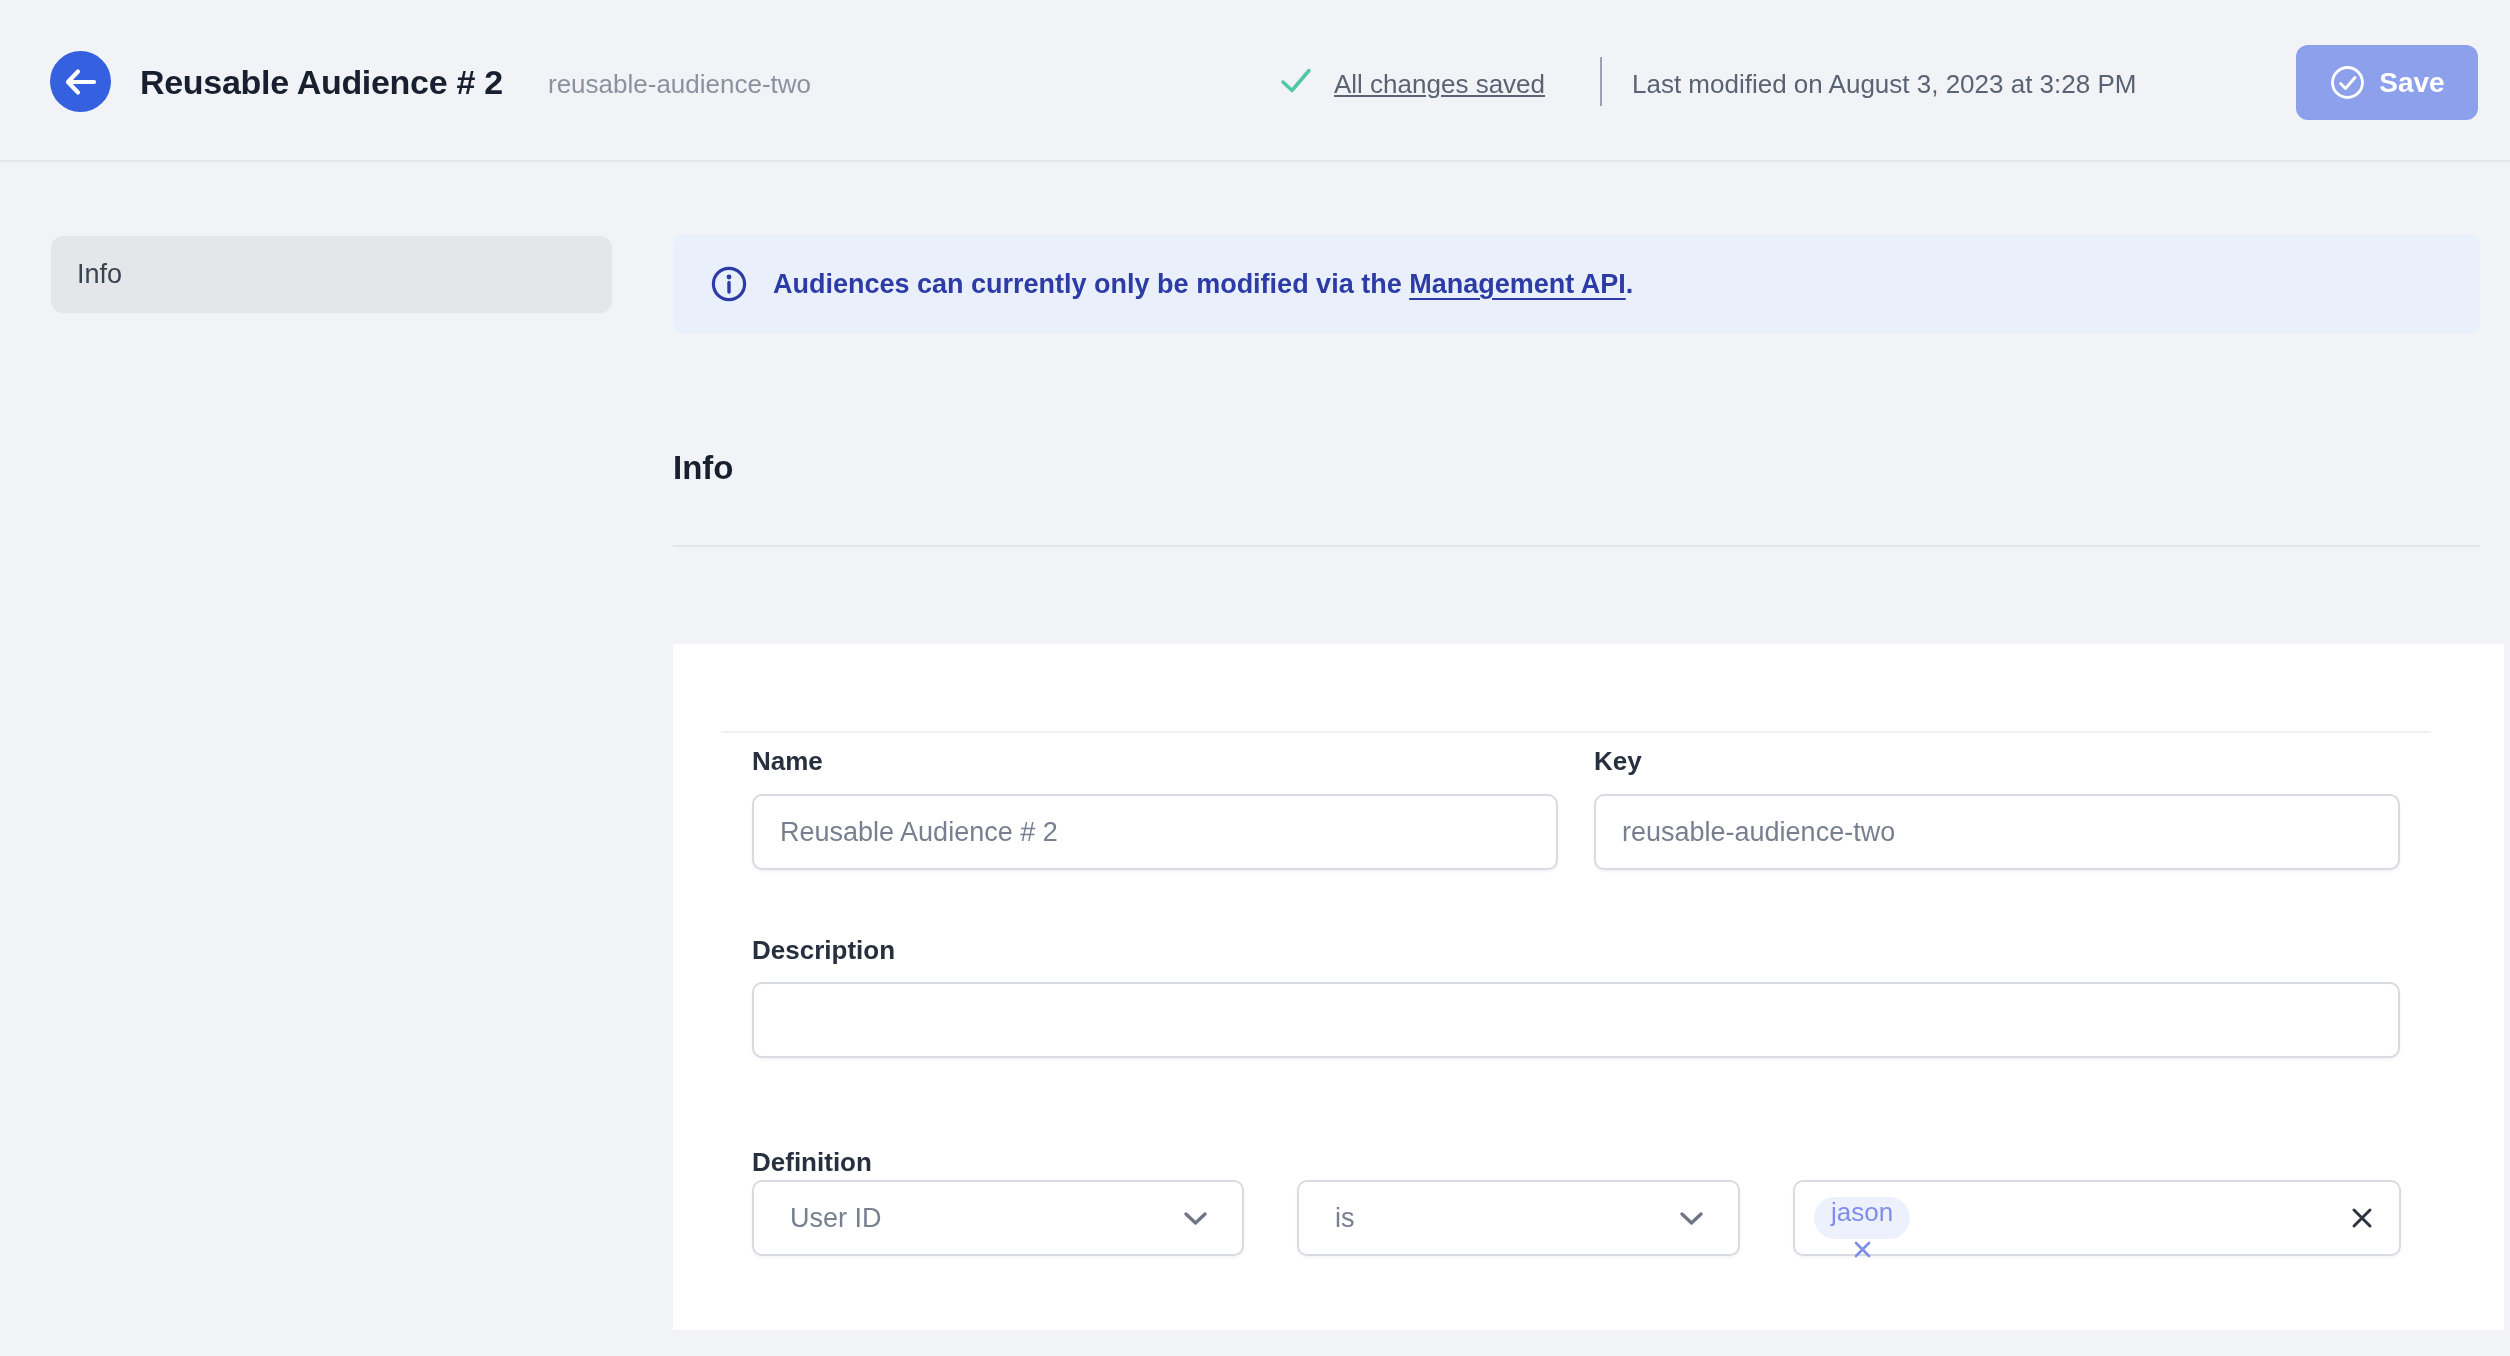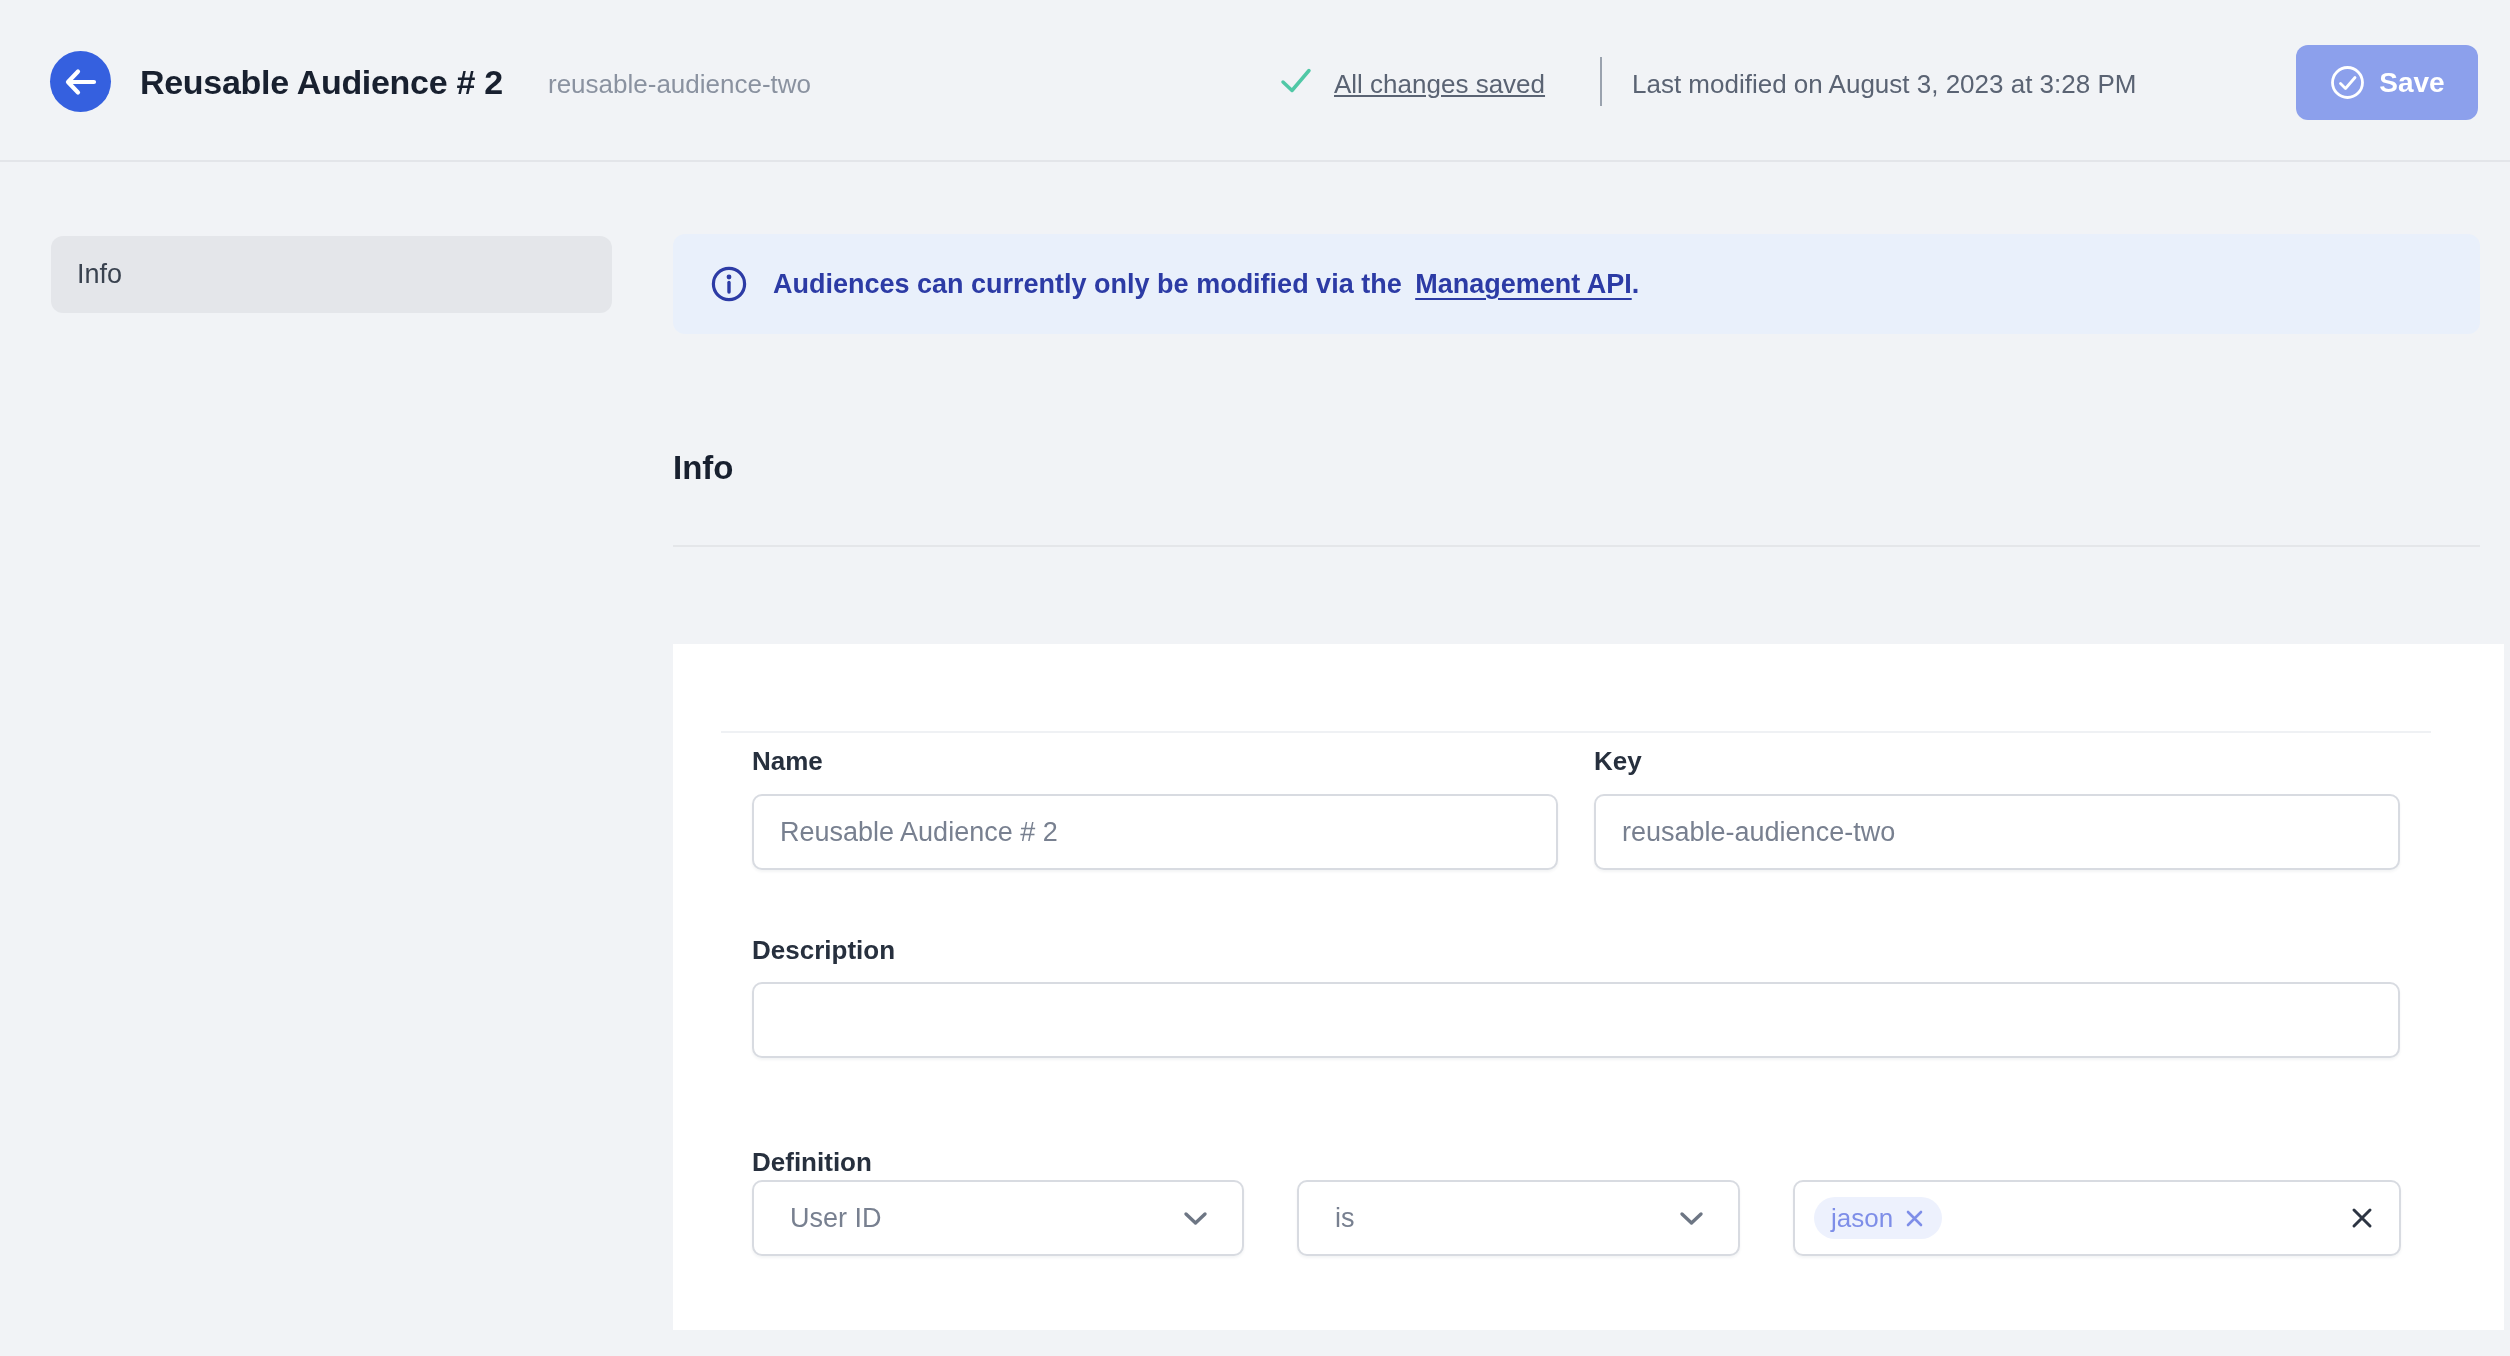--- a/index.html
+++ b/index.html
@@ -83,21 +83,21 @@
     position:absolute;left:673px;top:234px;width:1807px;height:100px;
     border-radius:12px;background:var(--banner-bg);
     display:flex;align-items:center;gap:25px;
     padding-left:37px;box-sizing:border-box;
   }
   .banner-msg{
     font-size:27px;font-weight:600;color:var(--banner-blue);white-space:nowrap;
   }
   .banner-link{
     color:var(--banner-blue);text-decoration:underline;
-    text-underline-offset:5px;text-decoration-thickness:2px;cursor:pointer;margin-left:6px;
+    text-underline-offset:5px;text-decoration-thickness:2px;cursor:pointer;
   }
 
   
   .section-title{
     position:absolute;left:673px;top:449px;margin:0;
     font-size:33px;font-weight:700;color:var(--navy);
   }
   .section-rule{
     position:absolute;left:673px;top:545px;width:1807px;height:2px;
     background:#e4e6e9;
@@ -148,21 +148,21 @@
     position:absolute;left:1120px;top:536px;width:608px;height:76px;
     box-sizing:border-box;border:2px solid var(--input-border);
     border-radius:10px;background:#fff;
     display:flex;align-items:center;justify-content:space-between;
     padding:0 24px 0 19px;
     box-shadow:0 2px 3px rgba(25,35,55,0.05);
   }
   .chip{
     height:42px;border-radius:21px;background:var(--chip-bg);
     display:inline-flex;align-items:center;gap:11px;padding:0 17px;
-    font-size:26px;color:var(--chip-text);cursor:default;
+    font-size:26px;color:var(--chip-text);cursor:default;flex-direction:column;
   }
   .chip-remove{
     background:none;border:none;padding:0;margin:0;cursor:pointer;
     display:flex;align-items:center;
   }
   .clear-btn{
     background:none;border:none;padding:0;margin:0;cursor:pointer;
     display:flex;align-items:center;
   }
 </style>

